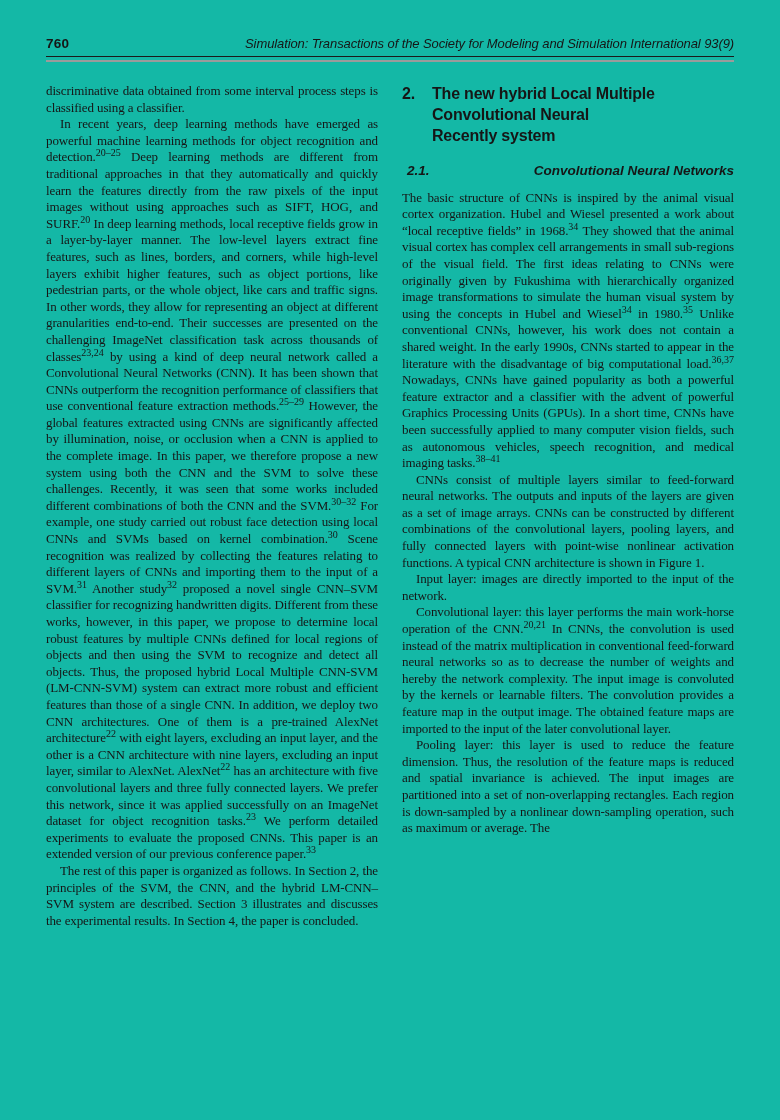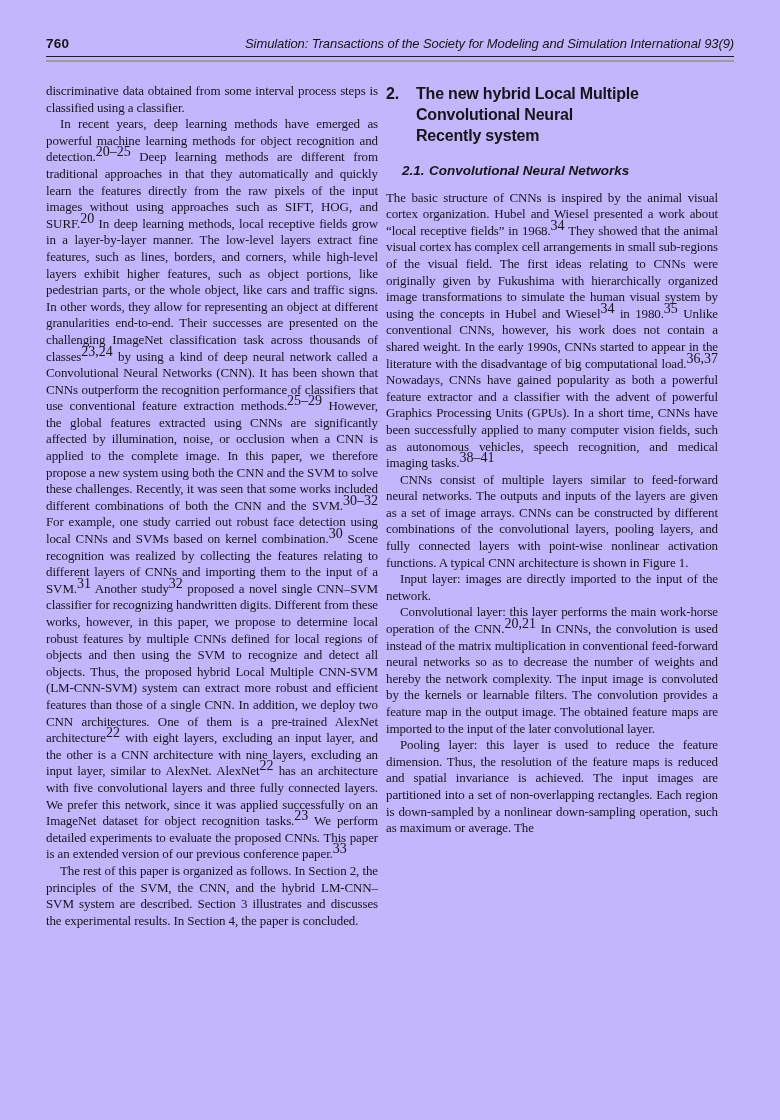--- a/index.html
+++ b/index.html
@@ -1,46 +1,47 @@
 <!DOCTYPE html>
 <html><head>
 <meta charset="utf-8">
 <style>
   html,body{margin:0;padding:0;background:#ffffff;}
   .page{
     width:780px;height:1120px;box-sizing:border-box;
-    background:#c4b5fd;color:#161616;
+    background:#14b8a6;color:#161616;
     padding:36px 46px 0 46px;
     font-family:"Liberation Serif",serif;
     position:relative;overflow:hidden;
   }
   .header{
     display:flex;justify-content:space-between;align-items:baseline;
     font-family:"Liberation Sans",sans-serif;
     padding-bottom:5px;border-bottom:1.6px solid #1b1b1b;
   }
   .page-number{font-weight:700;font-size:13.5px;letter-spacing:.2px;}
   .journal-title{font-style:italic;font-size:13px;letter-spacing:-0.1px;}
   .ghost-rule{height:2px;background:#9b9b9b;filter:blur(.7px);margin-top:3px;}
-  .columns{display:flex;gap:8px;margin-top:21px;}
+  .columns{display:flex;gap:24px;margin-top:21px;}
   .col{width:332px;font-size:13px;line-height:16.6px;text-align:justify;letter-spacing:-0.12px;}
   p.para{margin:0;}
   p.indent{text-indent:14px;}
-  sup{font-size:14px;line-height:0;letter-spacing:0;}
+  sup{font-size:10px;line-height:0;letter-spacing:0;}
   .section-heading{
     font-family:"Liberation Sans",sans-serif;font-weight:700;
     font-size:16px;line-height:21px;letter-spacing:-0.2px;
     display:flex;text-align:left;margin-bottom:11px;
   }
   .section-number{width:30px;flex:none;}
   .heading-lines{flex:1;}
   .subsection-heading{
     font-family:"Liberation Sans",sans-serif;font-style:italic;font-weight:700;
     font-size:13.5px;letter-spacing:0;display:flex;text-align:left;
-    margin:17px 0 10px 16px;
+    margin:17px 0 10px 5px;
+    justify-content:space-between;
   }
   .sub-number{width:27px;flex:none;}
 </style>
 </head>
 <body>
 
 <div class="page">
 
   <div class="header">
     <span class="page-number">760</span>

